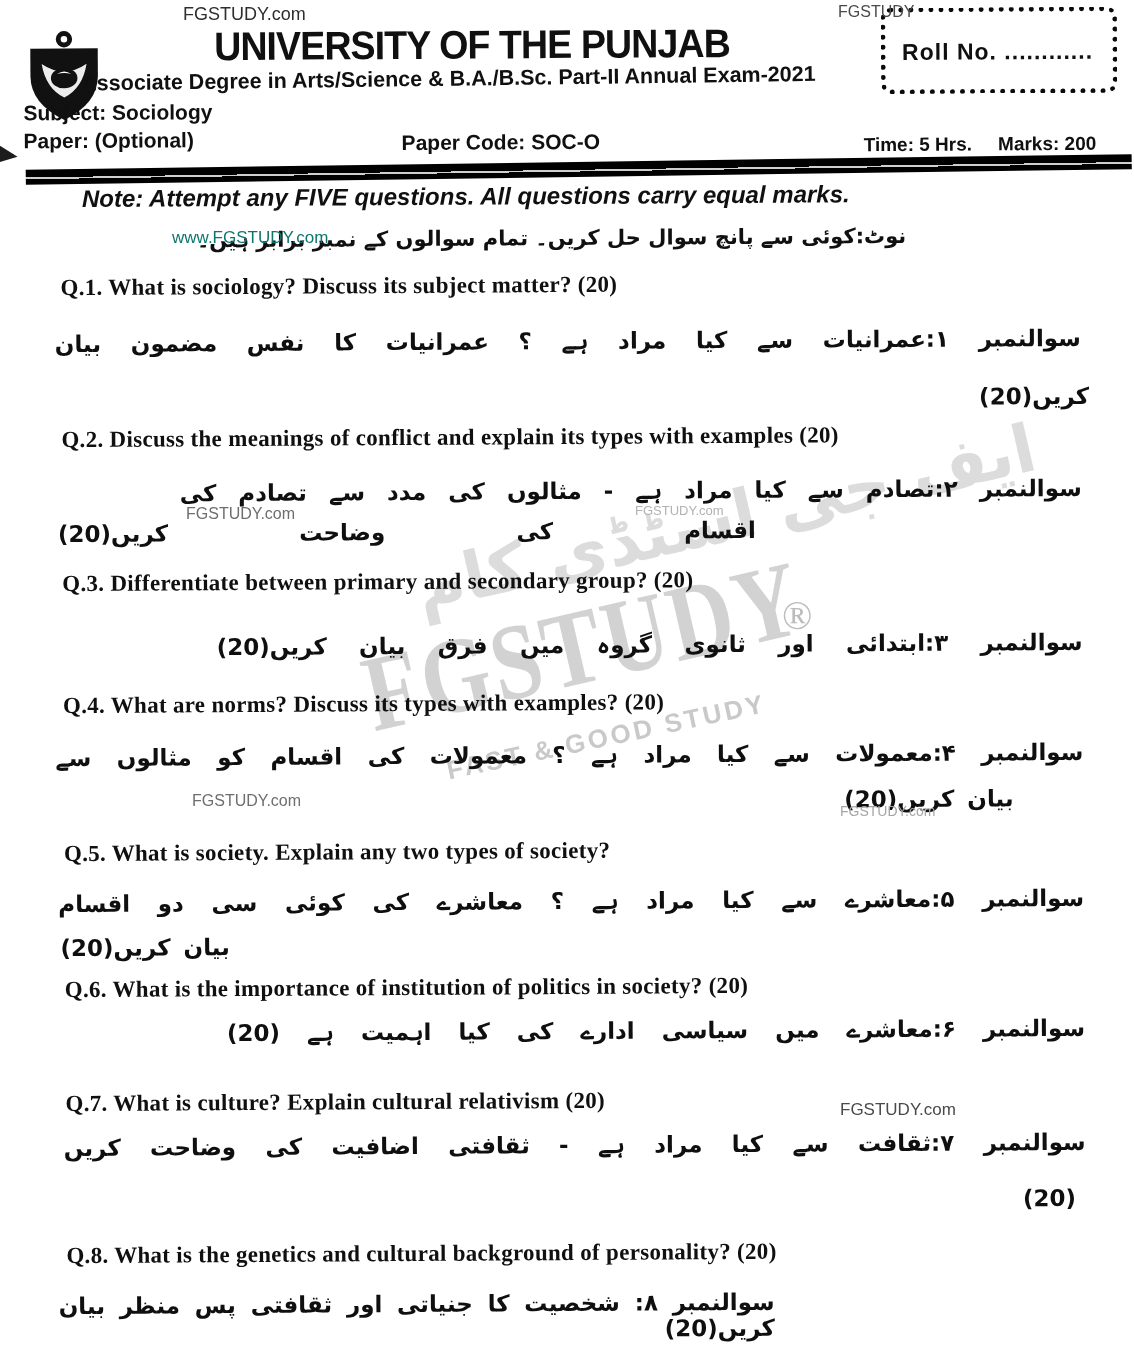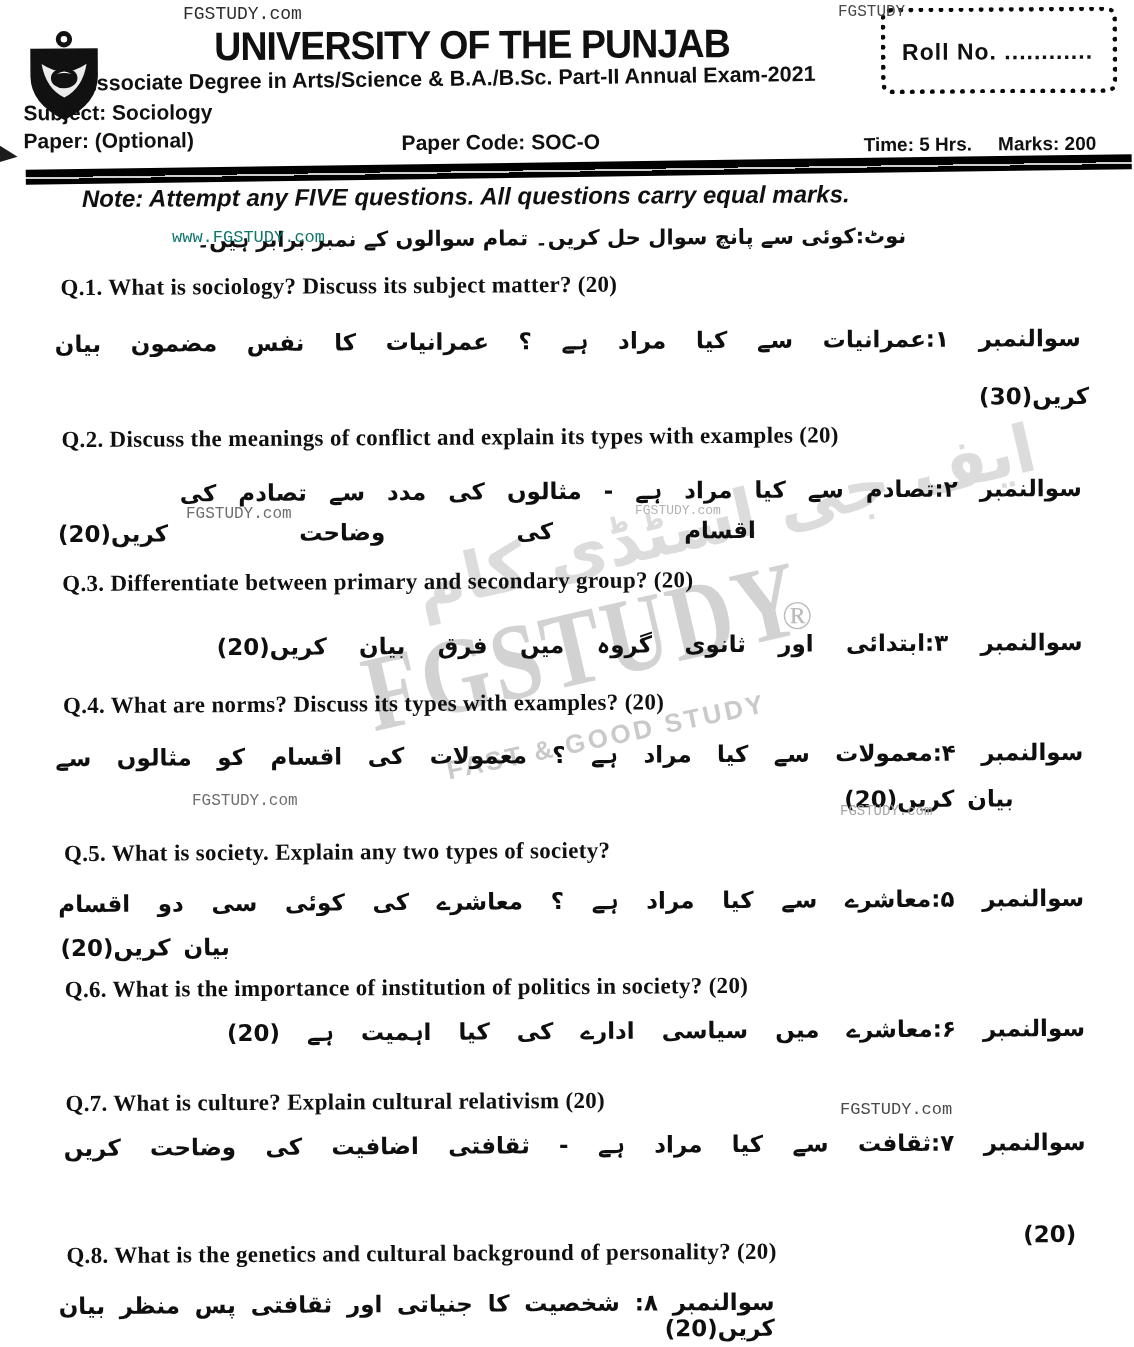--- a/index.html
+++ b/index.html
@@ -1,20 +1,20 @@
 <!DOCTYPE html>
 <html><head>
 <meta charset="utf-8">
 <style>
   html,body{margin:0;padding:0;background:#ffffff;}
   .page{position:relative;width:1134px;height:1347px;background:#fff;overflow:hidden;
         font-family:"Liberation Serif",serif;color:#101010;}
 
   
-  .wm-site{position:absolute;font-family:Liberation Mono, monospace;white-space:nowrap;text-align:center;}
+  .wm-site{position:absolute;font-family:Liberation Sans, sans-serif;white-space:nowrap;text-align:center;}
   .wm-top-left{left:183px;top:4px;font-size:18px;color:#2e2e2e;}
   .wm-top-right{left:838px;top:3px;font-size:16px;color:#4a4a4a;}
   .wm-note-left{left:172px;top:228px;font-size:17px;color:#0f766e;}
   .wm-q2-left{left:186px;top:505px;font-size:16px;color:#6e6e6e;}
   .wm-q2-inline{left:635px;top:503px;font-size:13px;color:#b2b2b2;}
   .wm-q4-left{left:192px;top:792px;font-size:16px;color:#6e6e6e;}
   .wm-q4-right{left:840px;top:803px;font-size:14px;color:#a6a6a6;}
   .wm-q7-right{left:840px;top:1100px;font-size:17px;color:#4a4a4a;}
 
   
@@ -77,21 +77,21 @@
   .u12{right:44px;top:386px;white-space:nowrap;}
   .u21{left:180px;right:52px;top:478px;}
   .u22{left:58px;width:698px;top:518px;}
   .u31{left:216px;right:52px;top:632px;}
   .u41{left:54px;right:52px;top:742px;}
   .u42{right:122px;top:788px;white-space:nowrap;}
   .u51{left:56px;right:52px;top:888px;}
   .u52{left:58px;top:932px;white-space:nowrap;}
   .u61{left:224px;right:52px;top:1018px;}
   .u71{left:60px;right:52px;top:1132px;}
-  .u72{right:62px;top:1224px;white-space:nowrap;}
+  .u72{right:62px;top:1188px;white-space:nowrap;}
   .u81{left:54px;width:716px;top:1290px;}
 </style>
 </head>
 <body>
 
 <div class="page">
 
   <div class="wm-callig">ایف جی اسٹڈی کام</div>
   <div class="wm-brand">FGSTUDY</div>
   <div class="wm-reg">®</div>
@@ -123,21 +123,21 @@
     </div>
 
     <div class="rule"></div>
     <div class="edge-arrow"></div>
 
     <div class="note-en">Note: Attempt any FIVE questions.  All questions carry equal marks.</div>
     <div class="note-ur">نوٹ:کوئی سے پانچ سوال حل کریں۔ تمام سوالوں کے نمبر برابر ہیں۔</div>
 
     <div class="qen q1">Q.1. What is sociology? Discuss its subject matter? (20)</div>
     <div class="ur jfy u11">سوالنمبر ۱:عمرانیات سے کیا مراد ہے ؟ عمرانیات کا نفس مضمون بیان</div>
-    <div class="ur u12">کریں(30)</div>
+    <div class="ur u12">کریں(20)</div>
 
     <div class="qen q2">Q.2. Discuss the meanings of conflict and explain its types with examples (20)</div>
     <div class="ur jfy u21">سوالنمبر ۲:تصادم سے کیا مراد ہے - مثالوں کی مدد سے تصادم کی</div>
     <div class="ur jfy u22">اقسام کی وضاحت کریں(20)</div>
 
     <div class="qen q3">Q.3. Differentiate between primary and secondary group? (20)</div>
     <div class="ur jfy u31">سوالنمبر ۳:ابتدائی اور ثانوی گروہ میں فرق بیان کریں(20)</div>
 
     <div class="qen q4">Q.4. What are norms? Discuss its types with examples? (20)</div>
     <div class="ur jfy u41">سوالنمبر ۴:معمولات سے کیا مراد ہے ؟ معمولات کی اقسام کو مثالوں سے</div>

